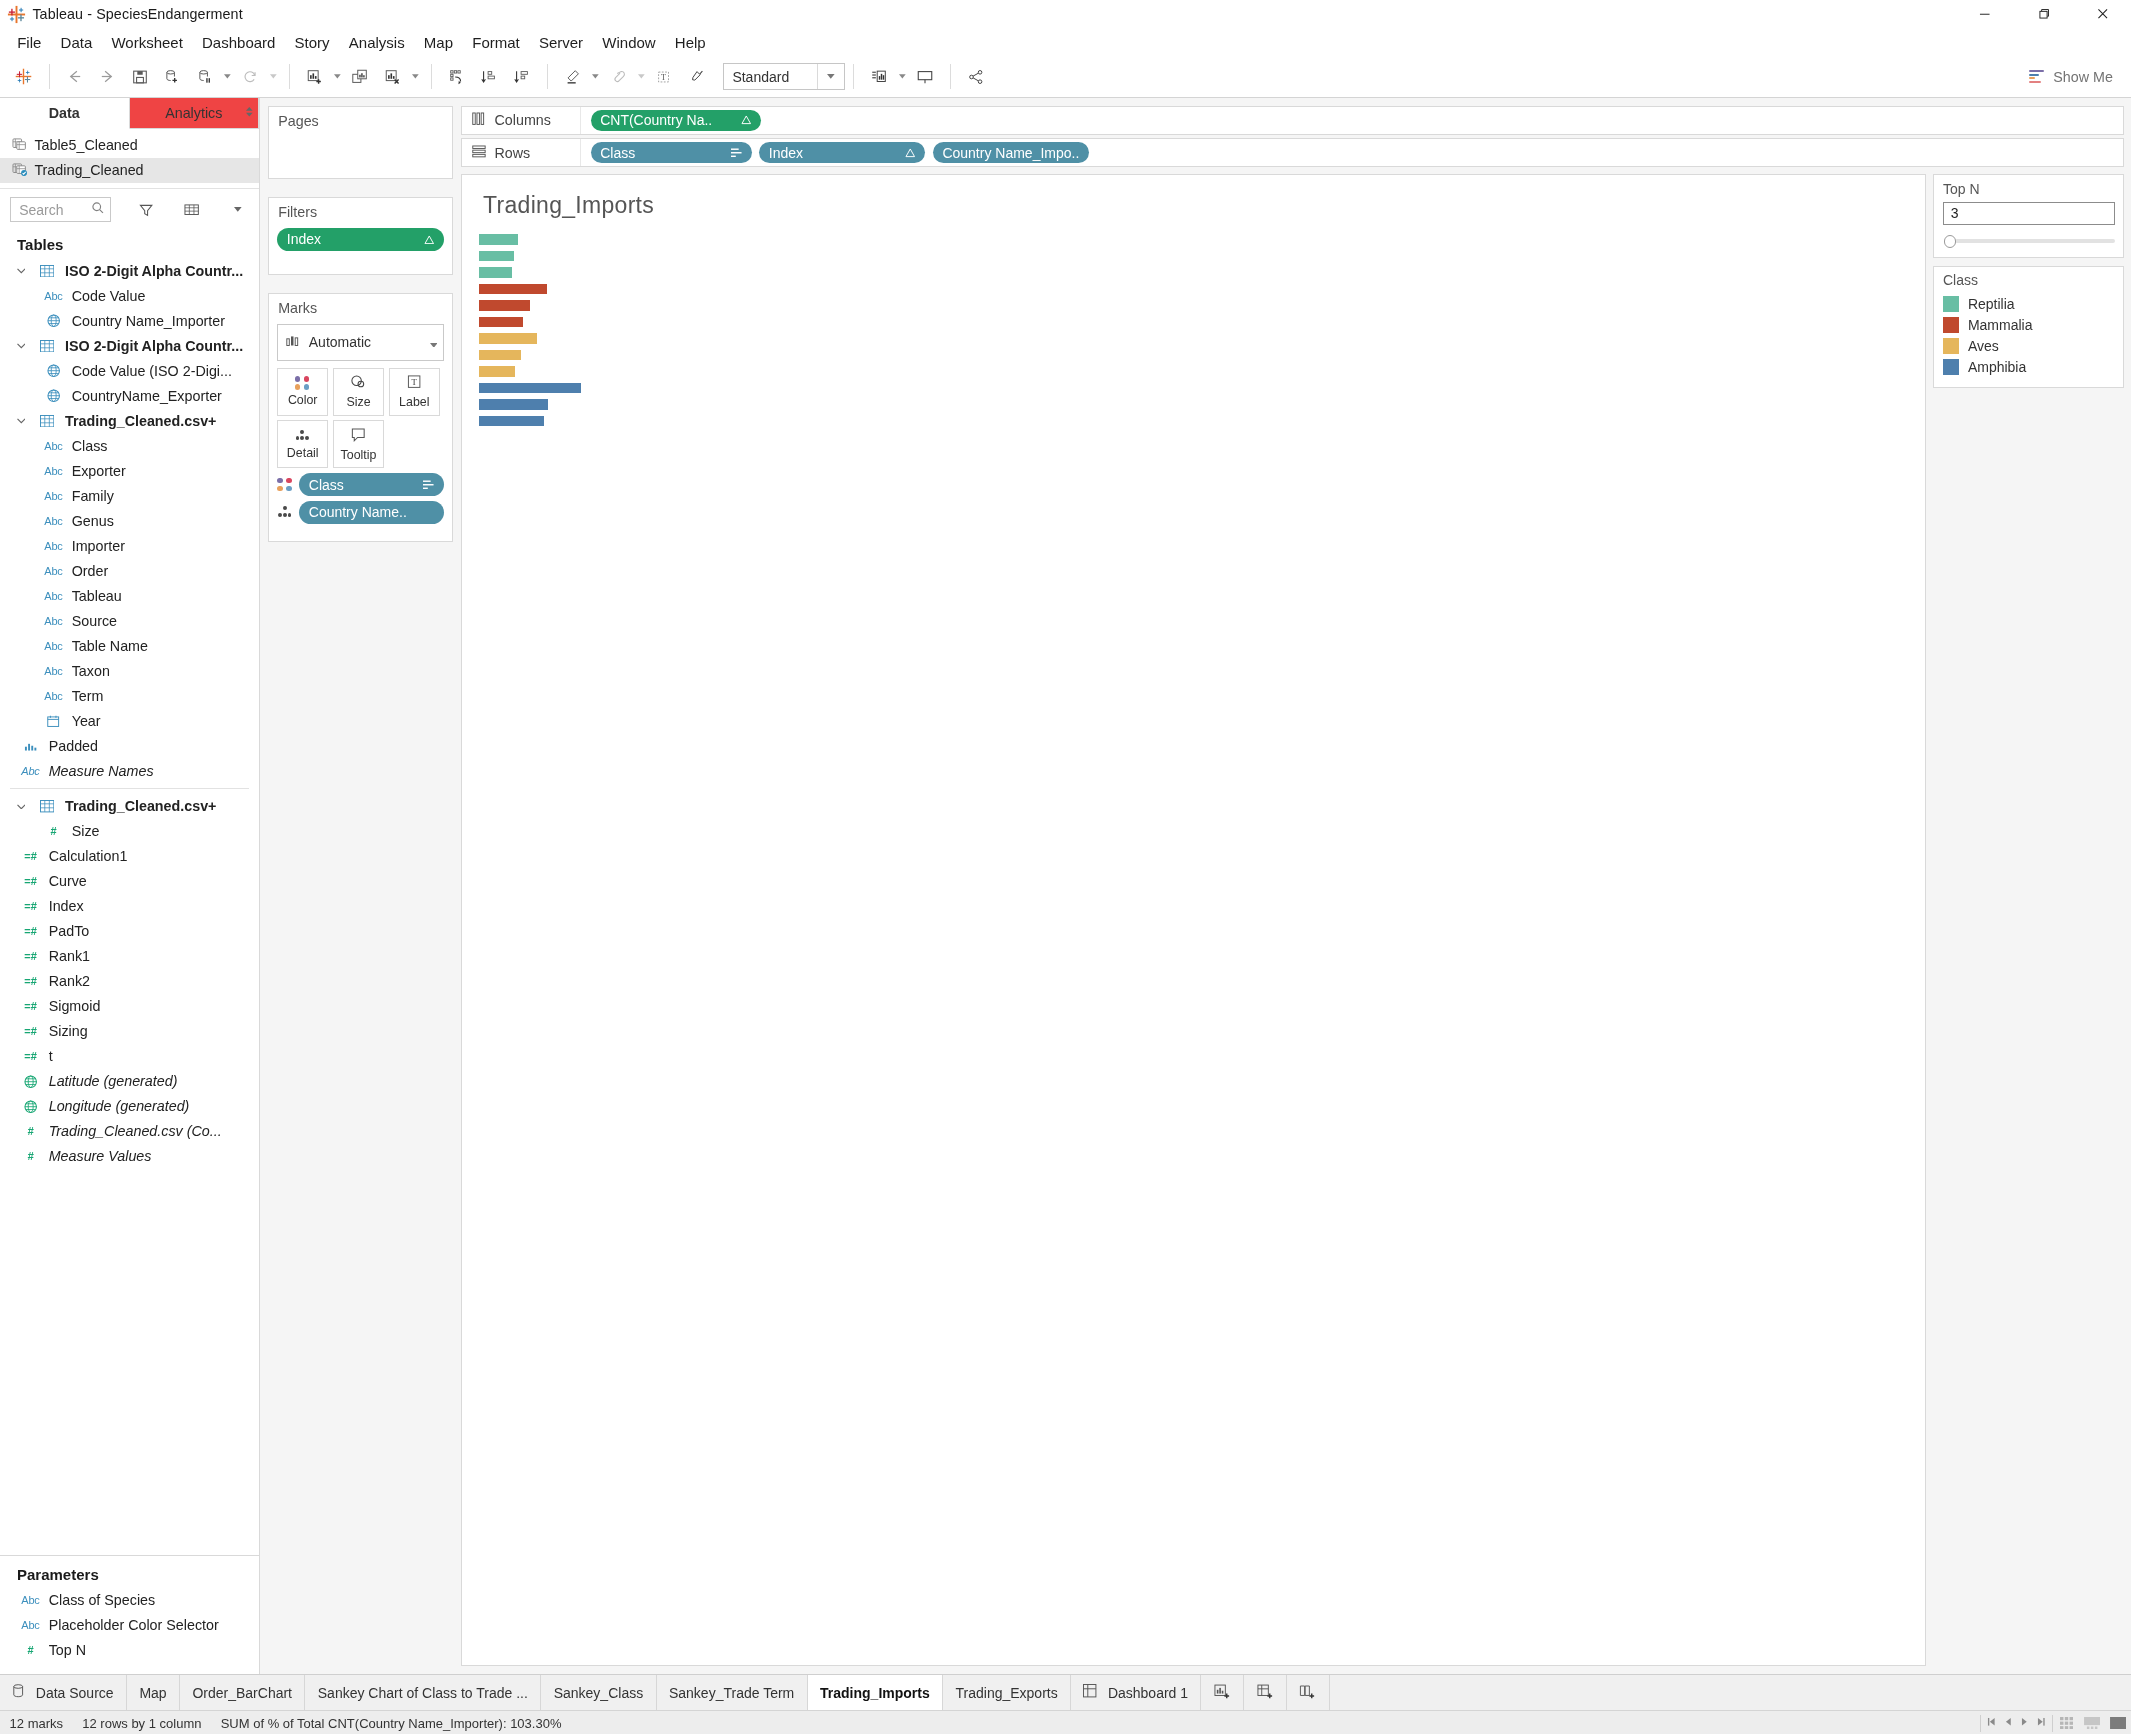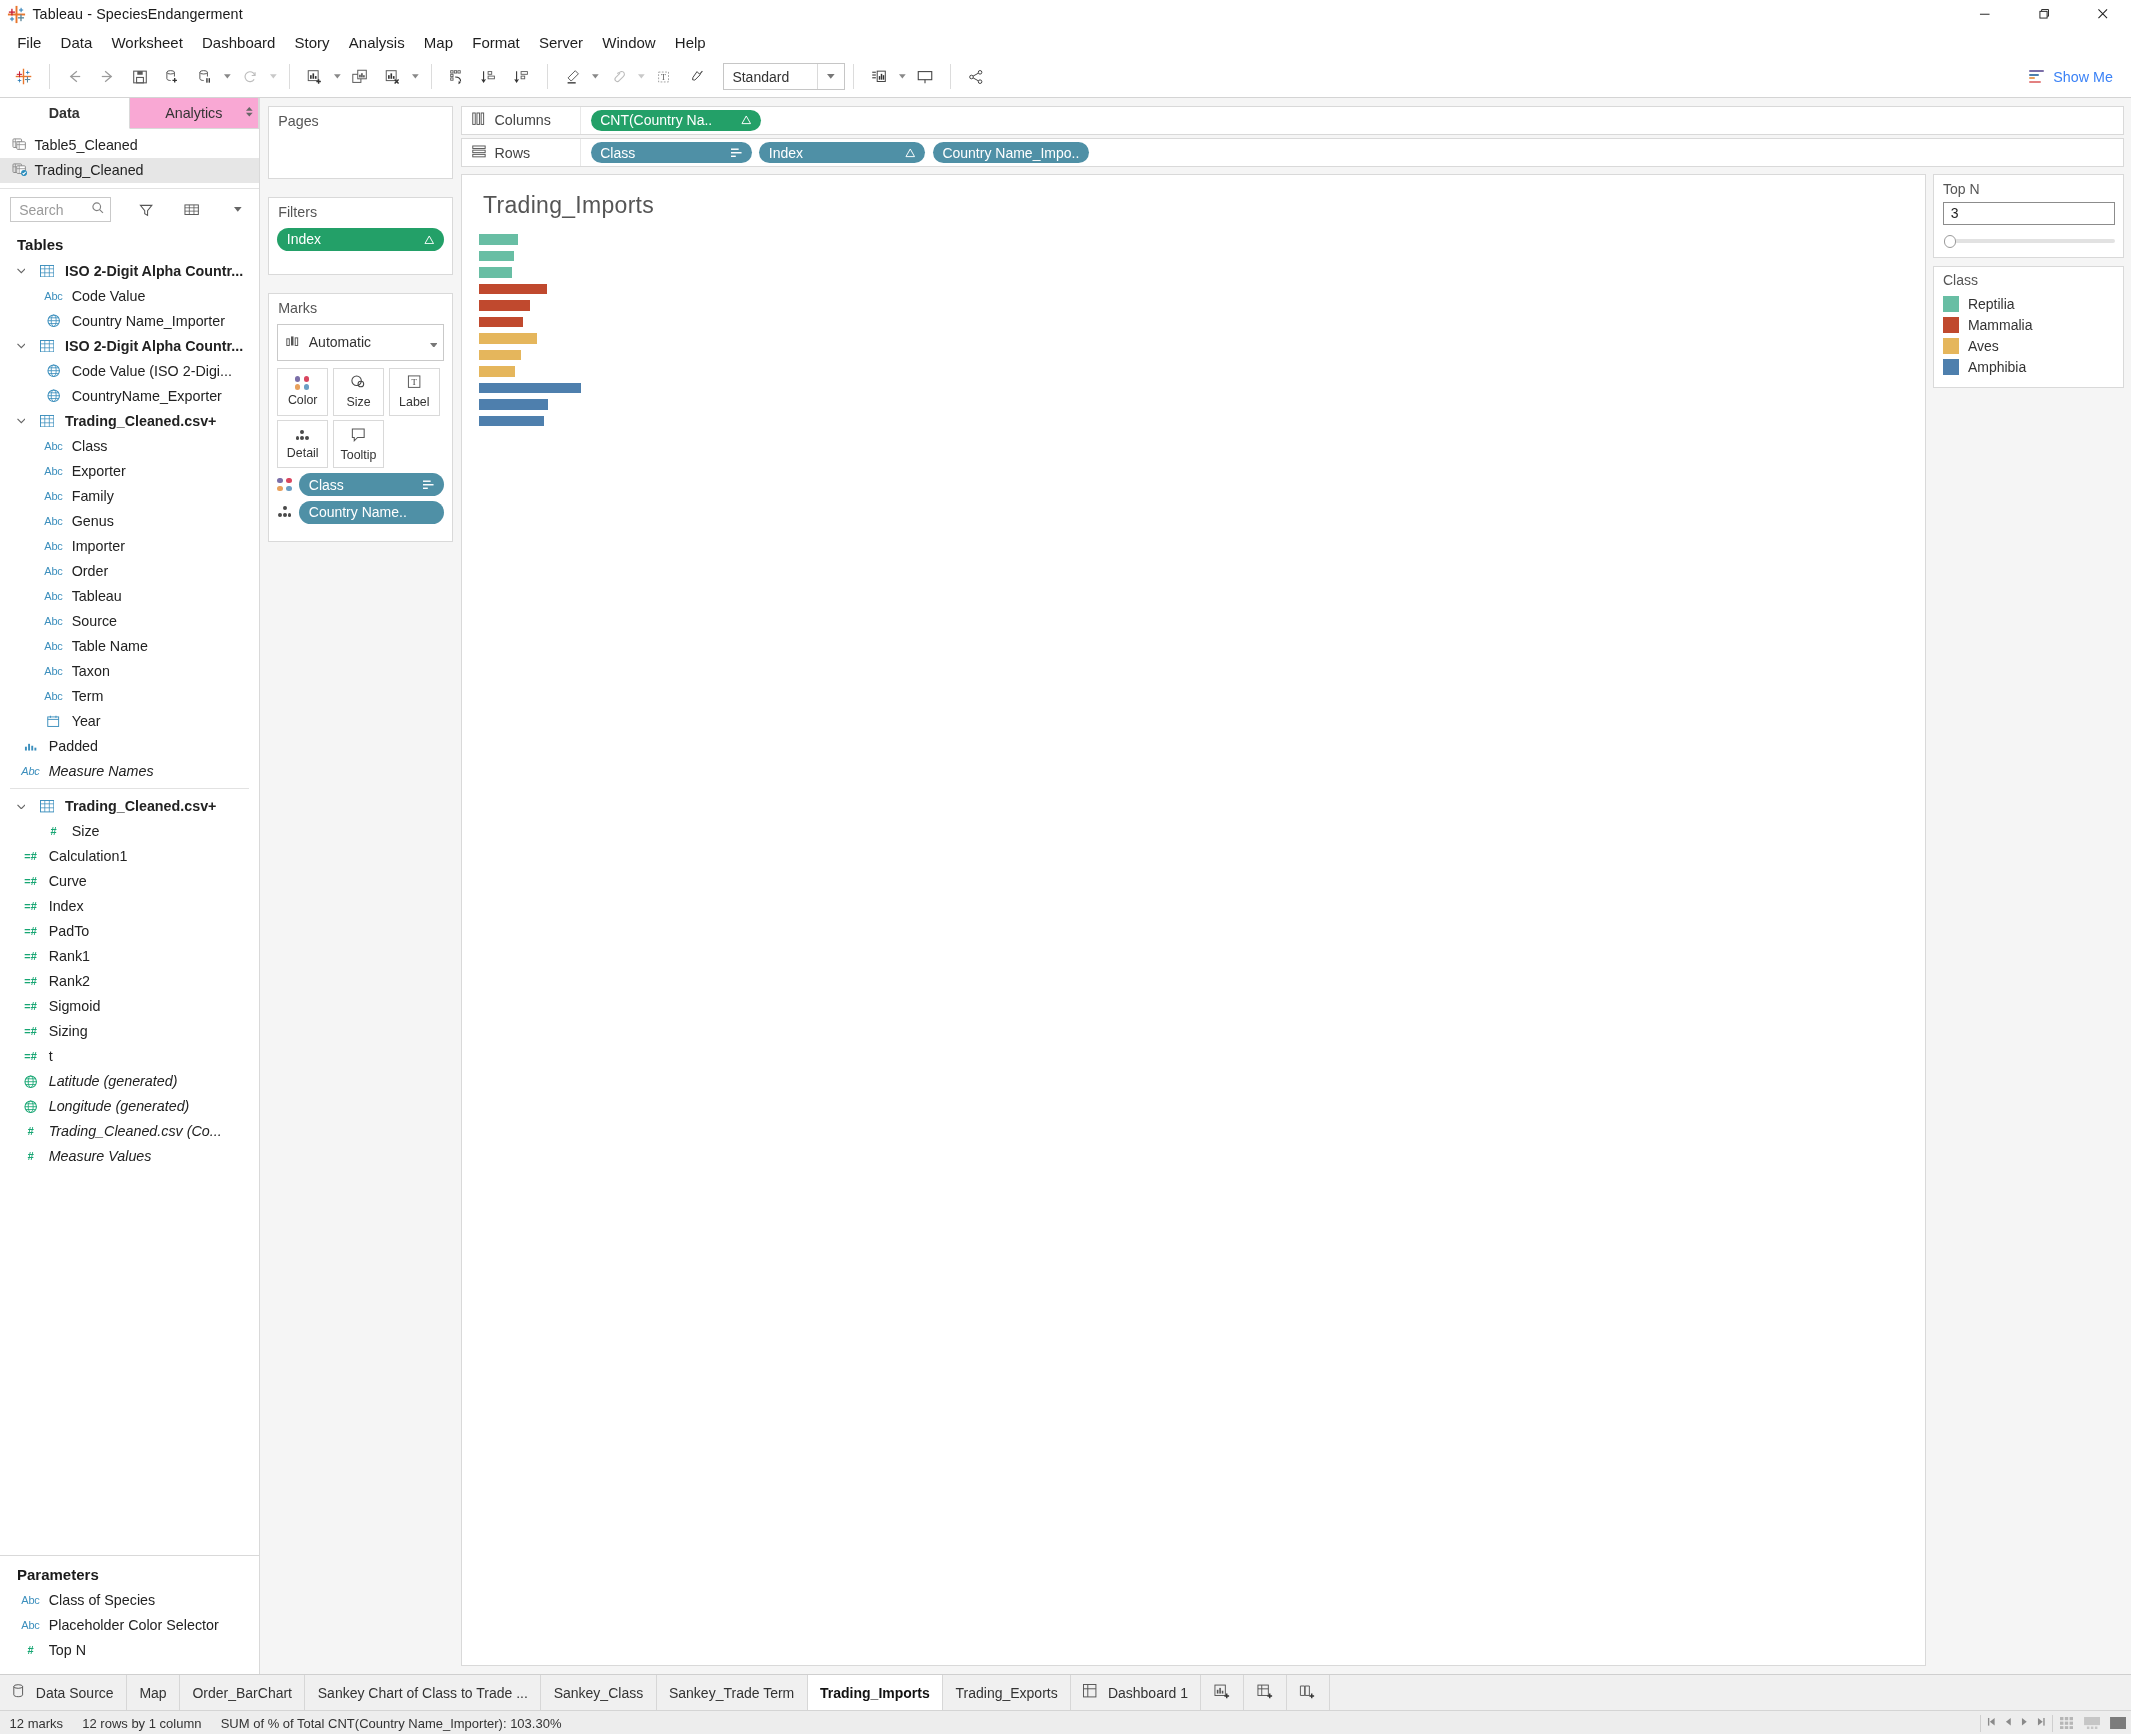--- a/index.html
+++ b/index.html
@@ -41,34 +41,34 @@
   .tb-caret { width:13.4px; height:31px; display:flex; align-items:center; justify-content:center; color:#777; }
   .tb-caret svg { width:6.7px; height:4.8px; }
   .tb-select {
     margin-left:9.6px; height:27px; width:122px; border:1px solid #c6c6c6; background:#fff;
     display:flex; align-items:center; font-size:14px; color:#333; padding-left:8.6px; position:relative;
   }
   .tb-select .arrow { margin-left:auto; width:27px; height:25px; border-left:1px solid #dadada;
                       display:flex; align-items:center; justify-content:center; }
   .showme {
     margin-left:auto; display:flex; align-items:center; gap:7.6px; padding:3.8px 11.5px 3.8px 5.7px;
-    font-size:14.3px; color:#3b82f6;
+    font-size:14.3px; color:#737373;
   }
   .showme-ic { width:17px; height:13.4px; display:flex; flex-direction:column; gap:1.9px; }
   .showme-ic i { height:2.9px; border-radius:1px; display:block; }
 
   
   .body { flex:1; display:flex; min-height:0; background:#fff; }
 
   
   .datapane { width:260px; flex:0 0 260px; background:#fff; border-right:1px solid #d9d9d9;
               display:flex; flex-direction:column; min-height:0; }
   .dp-tabs { display:flex; height:31px; border-bottom:1px solid #d9d9d9; position:relative; }
   .dp-tab { flex:1; display:flex; align-items:center; justify-content:center; font-size:14.3px;
-            color:#333; background:#f9a8d4; border-right:1px solid #d9d9d9; position:relative; }
+            color:#333; background:#ef4444; border-right:1px solid #d9d9d9; position:relative; }
   .dp-tab.active { background:#fff; font-weight:bold; border-bottom:1px solid #fff; margin-bottom:-1px; }
   .dp-tabs .collapse { position:absolute; right:5.7px; top:7.6px; color:#555; font-size:10.5px; }
   .ds-list { padding:3.8px 0 4.8px 0; border-bottom:1px solid #e2e2e2; }
   .ds-row { display:flex; align-items:center; height:25px; padding-left:11.5px; gap:7.6px; font-size:14.3px; color:#222; }
   .ds-row.sel { background:#e6e6e6; }
   .srchbar { display:flex; align-items:center; padding:8.6px 9.6px 8.6px 9.6px; gap:23px; }
   .srch { flex:1; height:25px; border:1px solid #c9c9c9; background:#fff; display:flex; align-items:center;
           padding:0 5.7px 0 8.6px; font-size:14px; color:#9a9a9a; }
   .srch .mag { margin-left:auto; color:#808080; }
   .icn-btn { width:23px; height:23px; display:flex; align-items:center; justify-content:center; color:#555; }

